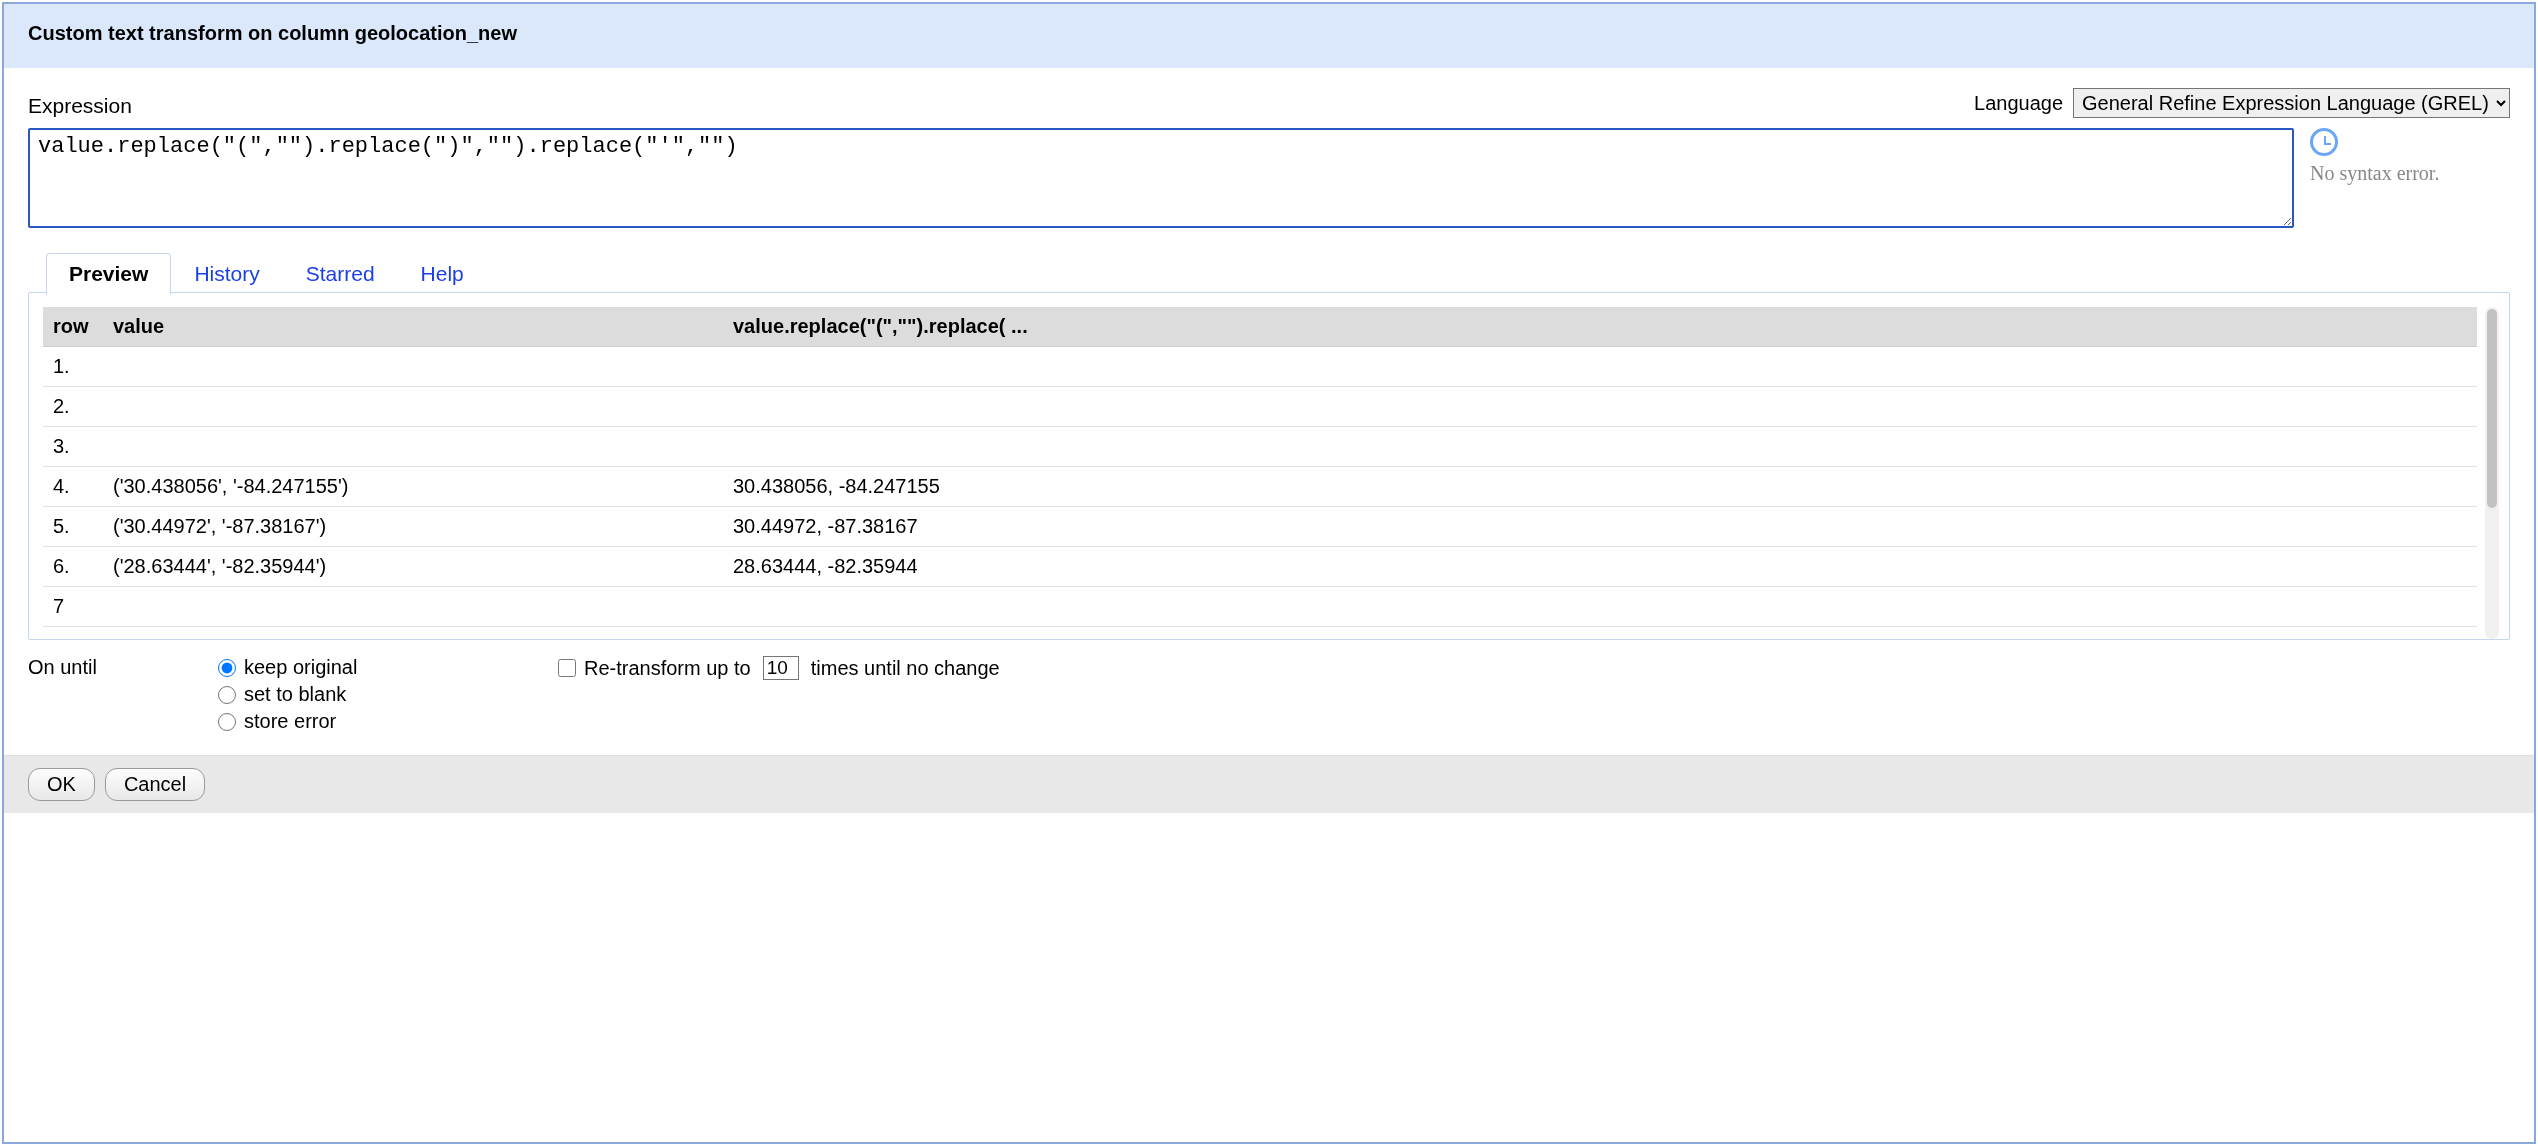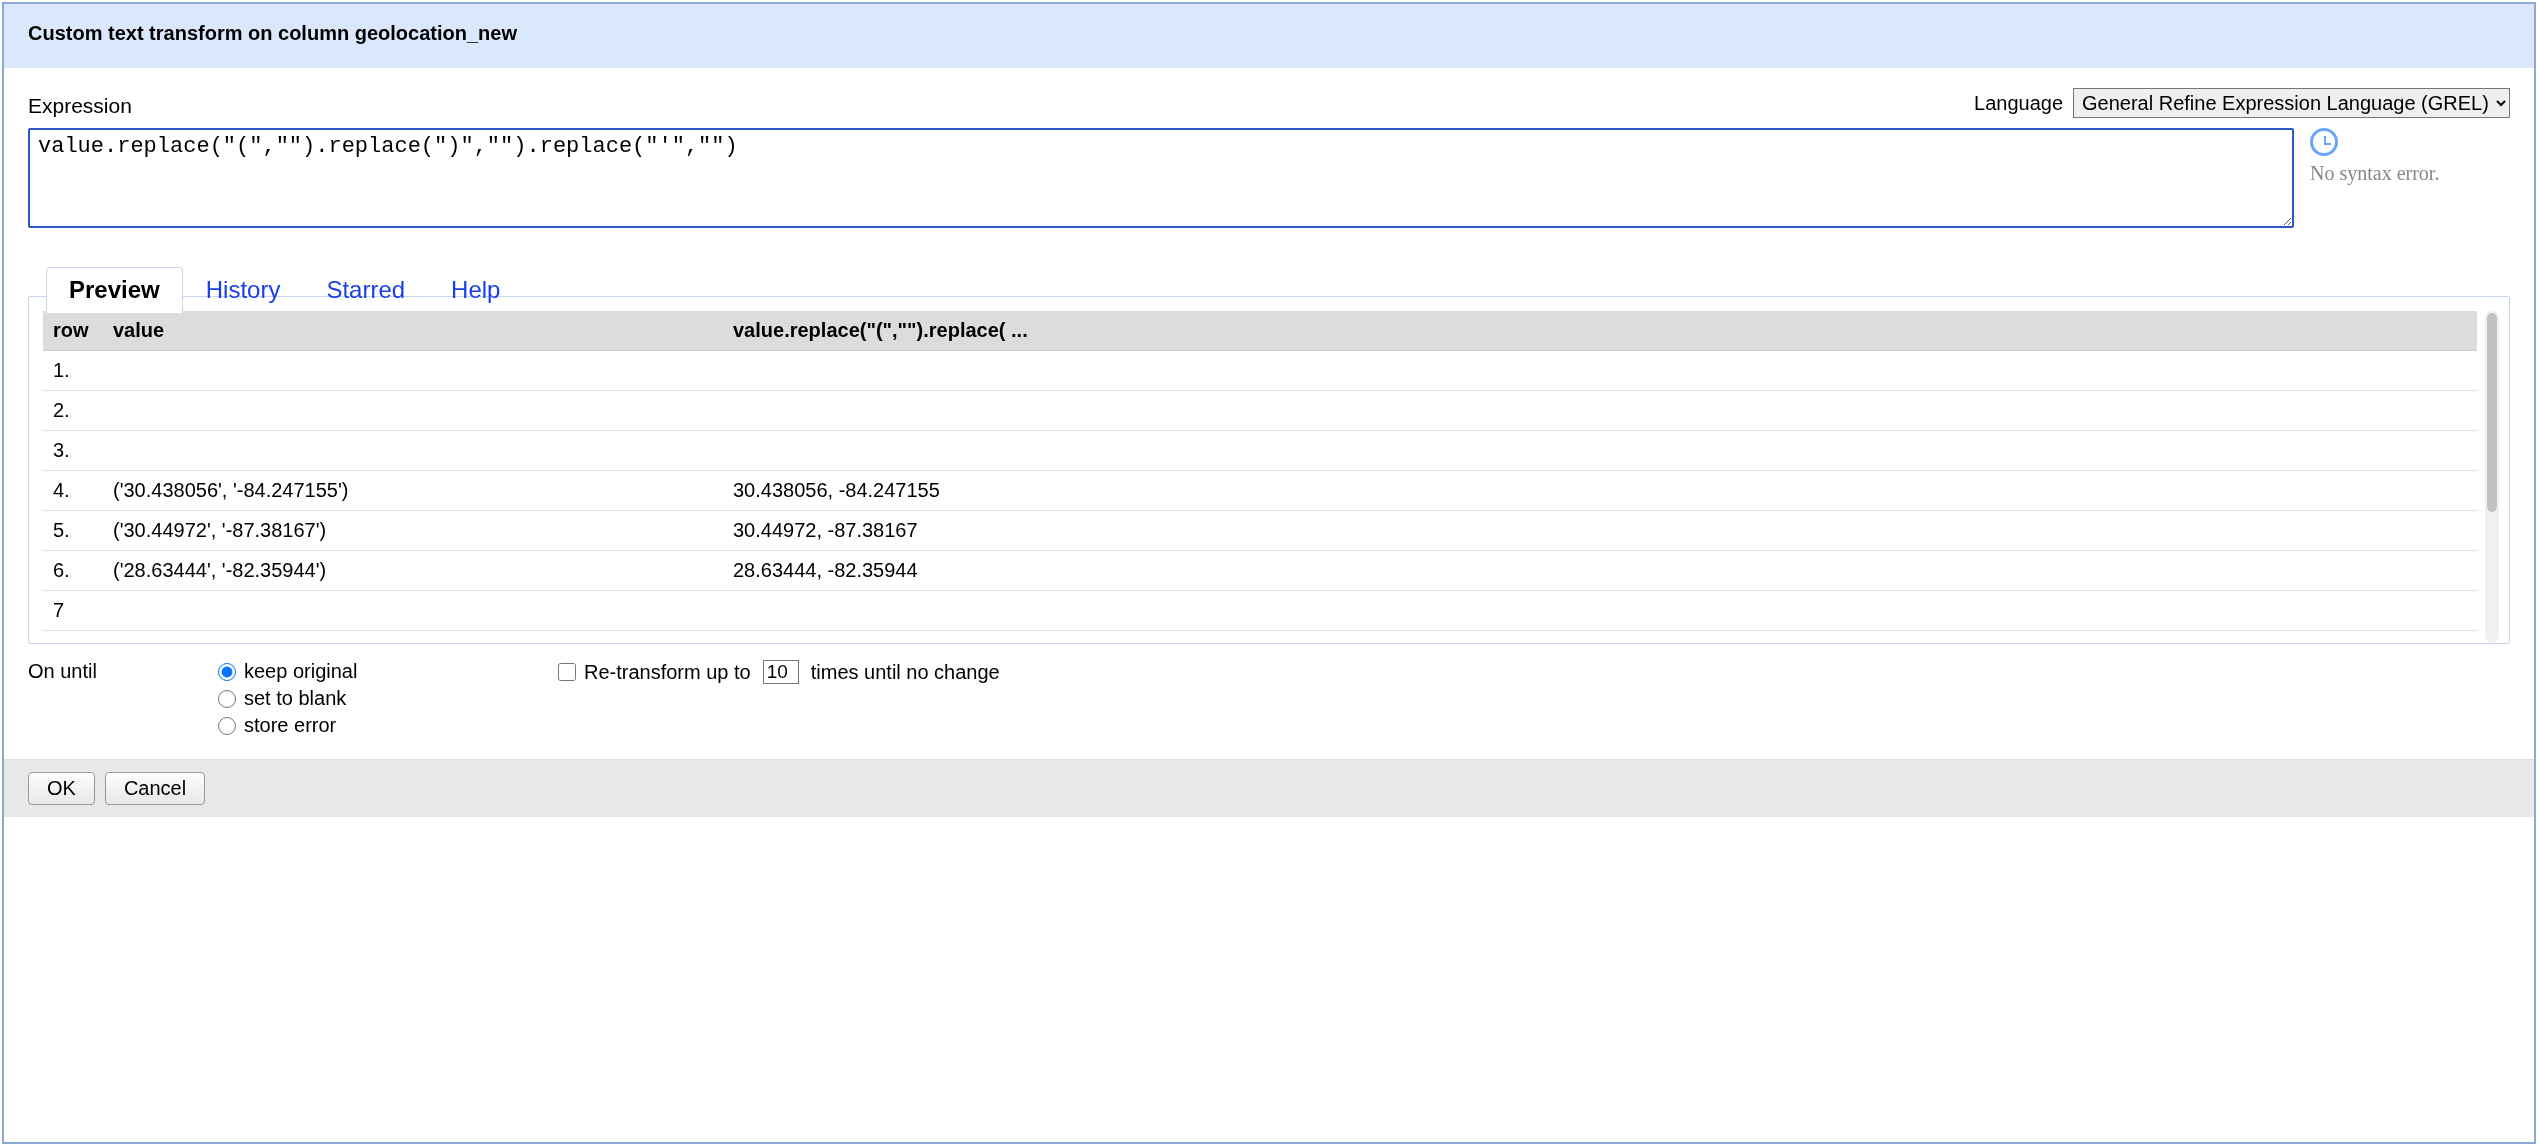--- a/index.html
+++ b/index.html
@@ -110,26 +110,26 @@
 .tabs-wrap {
   margin-top: 22px;
 }
 .tabs {
   display: flex;
   gap: 0;
   padding-left: 18px;
 }
 .tab {
   padding: 8px 22px 8px 22px;
-  font-size: 24px;
+  font-size: 21px;
   color: #1a3ee8;
   cursor: pointer;
   border: 1px solid transparent;
   position: relative;
-  top: 17px;
+  top: 3px;
 }
 .tab.active {
   color: #000;
   font-weight: bold;
   border: 1px solid #c7d6ee;
   border-bottom: 1px solid #fff;
   border-radius: 4px 4px 0 0;
   background: #fff;
 }
 .preview-panel {
@@ -218,21 +218,21 @@
   display: flex;
   gap: 10px;
   border-top: 1px solid #ddd;
   margin: 0 -24px;
   padding-left: 24px;
 }
 .btn {
   font-size: 20px;
   padding: 4px 18px;
   border: 1px solid #9a9a9a;
-  border-radius: 4px;
+  border-radius: 12px;
   background: linear-gradient(#fdfdfd, #e8e8e8);
   cursor: pointer;
 }
 input[type="radio"], input[type="checkbox"] {
   width: 18px;
   height: 18px;
 }
 </style>
 </head>
 <body>

